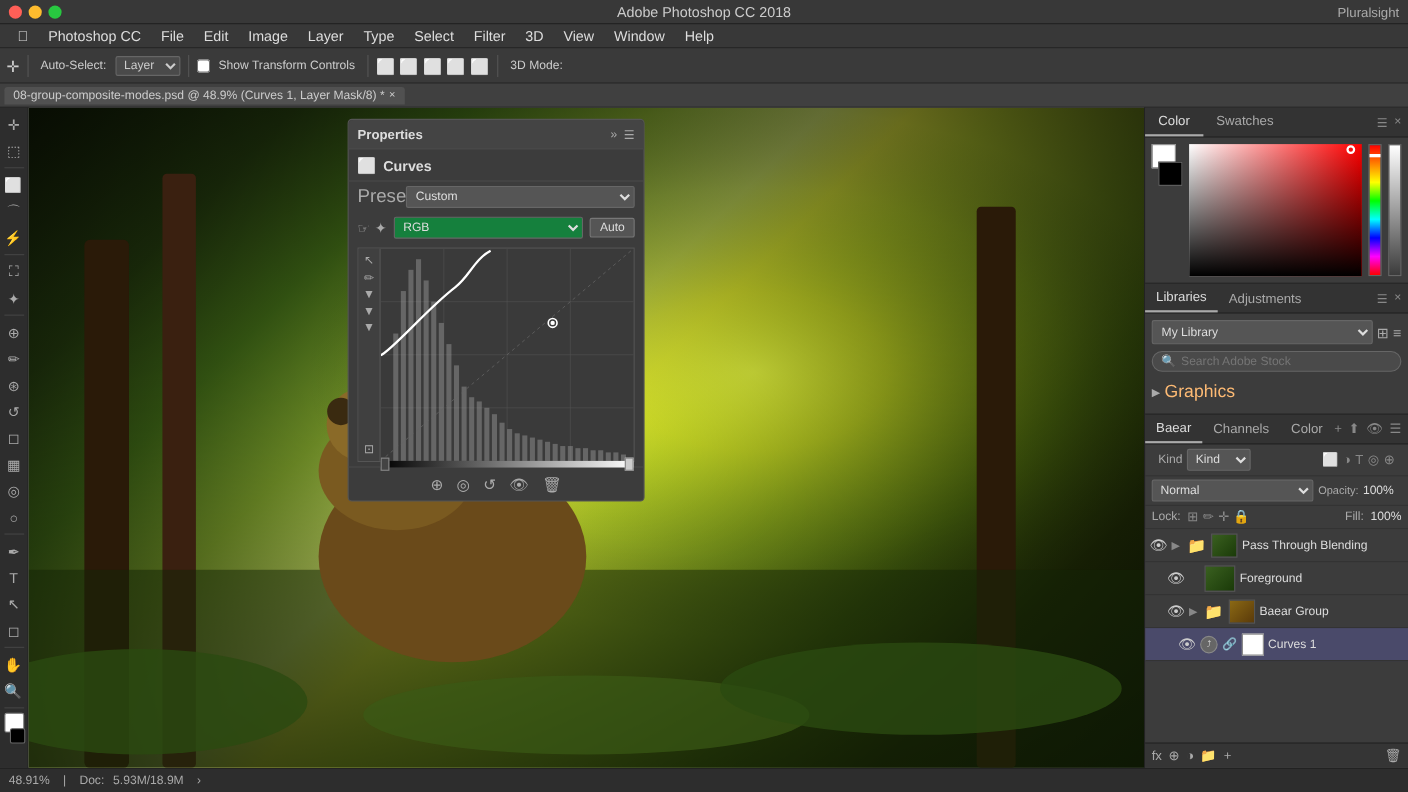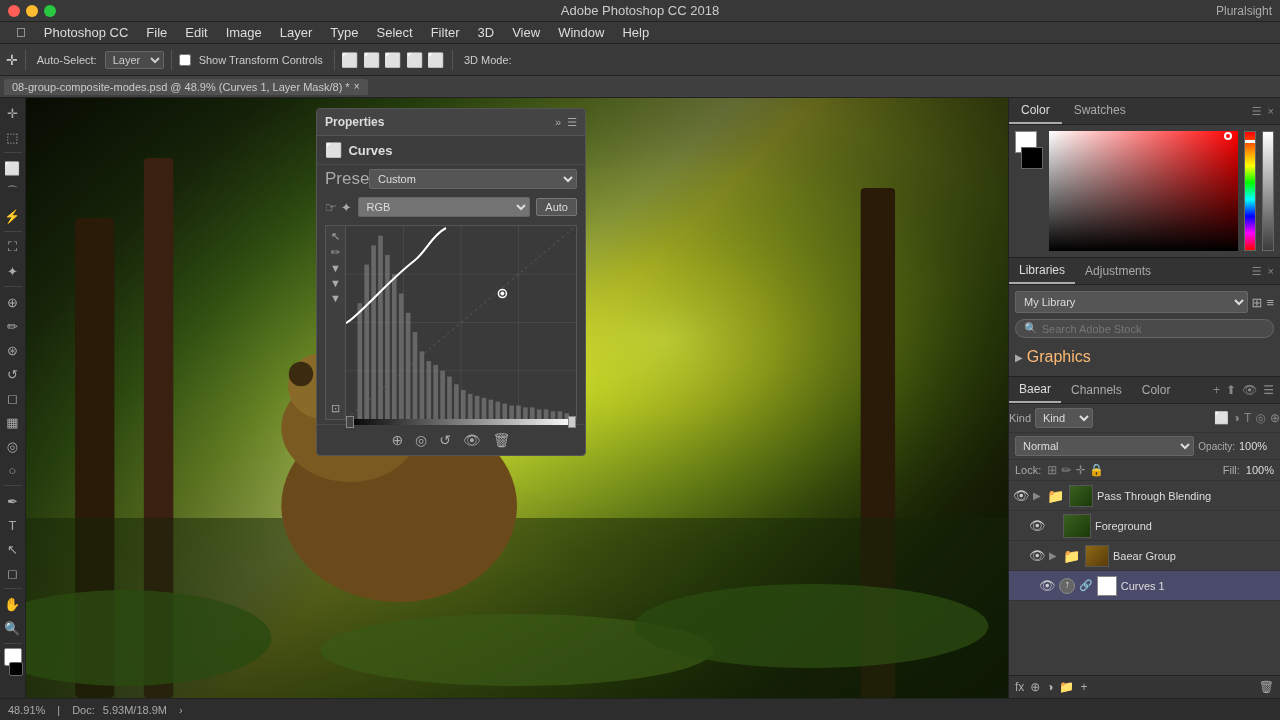--- a/index.html
+++ b/index.html
@@ -225,21 +225,21 @@
     #channel-row {
       display: flex;
       align-items: center;
       padding: 4px 8px;
       gap: 6px;
     }
     .channel-left-icons { display: flex; gap: 4px; }
     .channel-icon { font-size: 13px; color: #aaa; cursor: pointer; }
     .channel-select {
       flex: 1;
-      background: #737373;
+      background: #15803d;
       border: 1px solid #666;
       color: #ddd;
       font-size: 11px;
       padding: 2px 4px;
       border-radius: 2px;
     }
     .auto-btn {
       background: #555;
       border: 1px solid #777;
       color: #ddd;
@@ -266,21 +266,21 @@
       align-items: center;
       padding: 0 8px;
       gap: 8px;
       border-top: 1px solid #222;
       font-size: 11px;
       color: #aaa;
     }
 
     
     #right-panel {
-      width: 272px;
+      width: 240px;
       background: #3c3c3c;
       border-left: 1px solid #222;
       display: flex;
       flex-direction: column;
     }
 
     
     #color-swatches-tabs {
       display: flex;
       background: #333;
@@ -460,21 +460,21 @@
       color: #aaa;
       cursor: pointer;
     }
     .lay-tab.active { color: #ddd; border-bottom: 2px solid #aaa; }
     .lay-panel-icons { margin-left: auto; display: flex; gap: 6px; padding-right: 6px; align-items: center; }
     .lay-panel-icon { font-size: 12px; color: #888; cursor: pointer; }
 
     #layers-filter-row {
       display: flex;
       align-items: center;
-      padding: 4px 0;
+      padding: 4px 12px;
       gap: 4px;
       border-bottom: 1px solid #333;
     }
     .layers-filter-label { font-size: 11px; color: #aaa; }
     #layers-kind-select {
       background: #555;
       border: 1px solid #666;
       color: #ddd;
       font-size: 11px;
       padding: 2px 3px;

